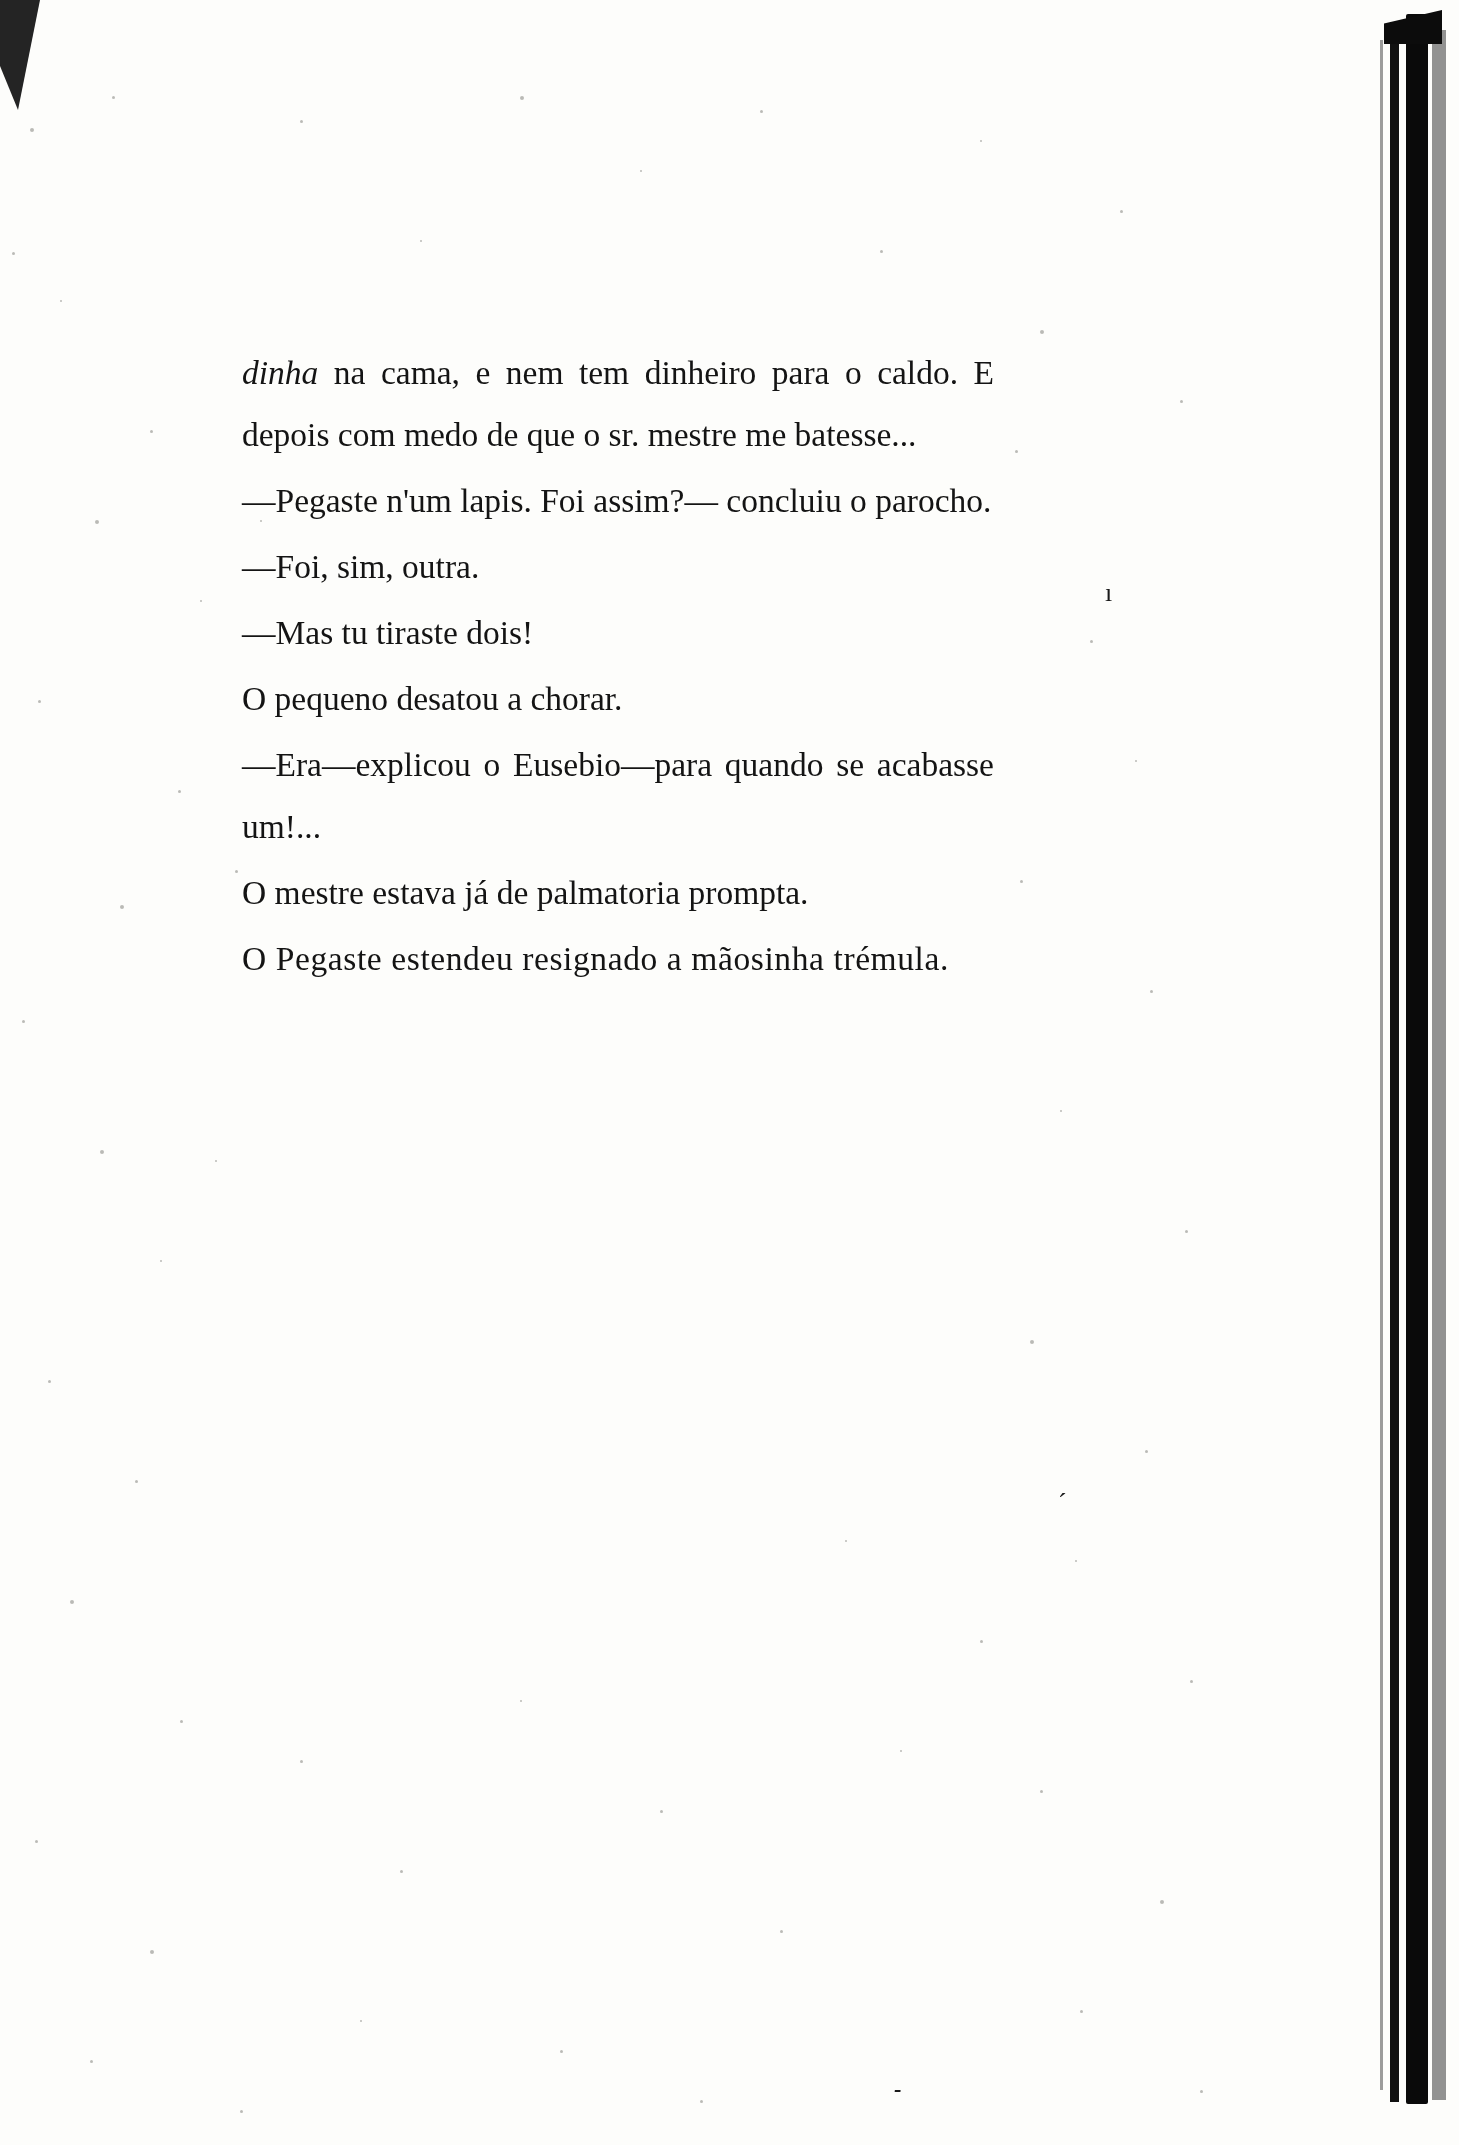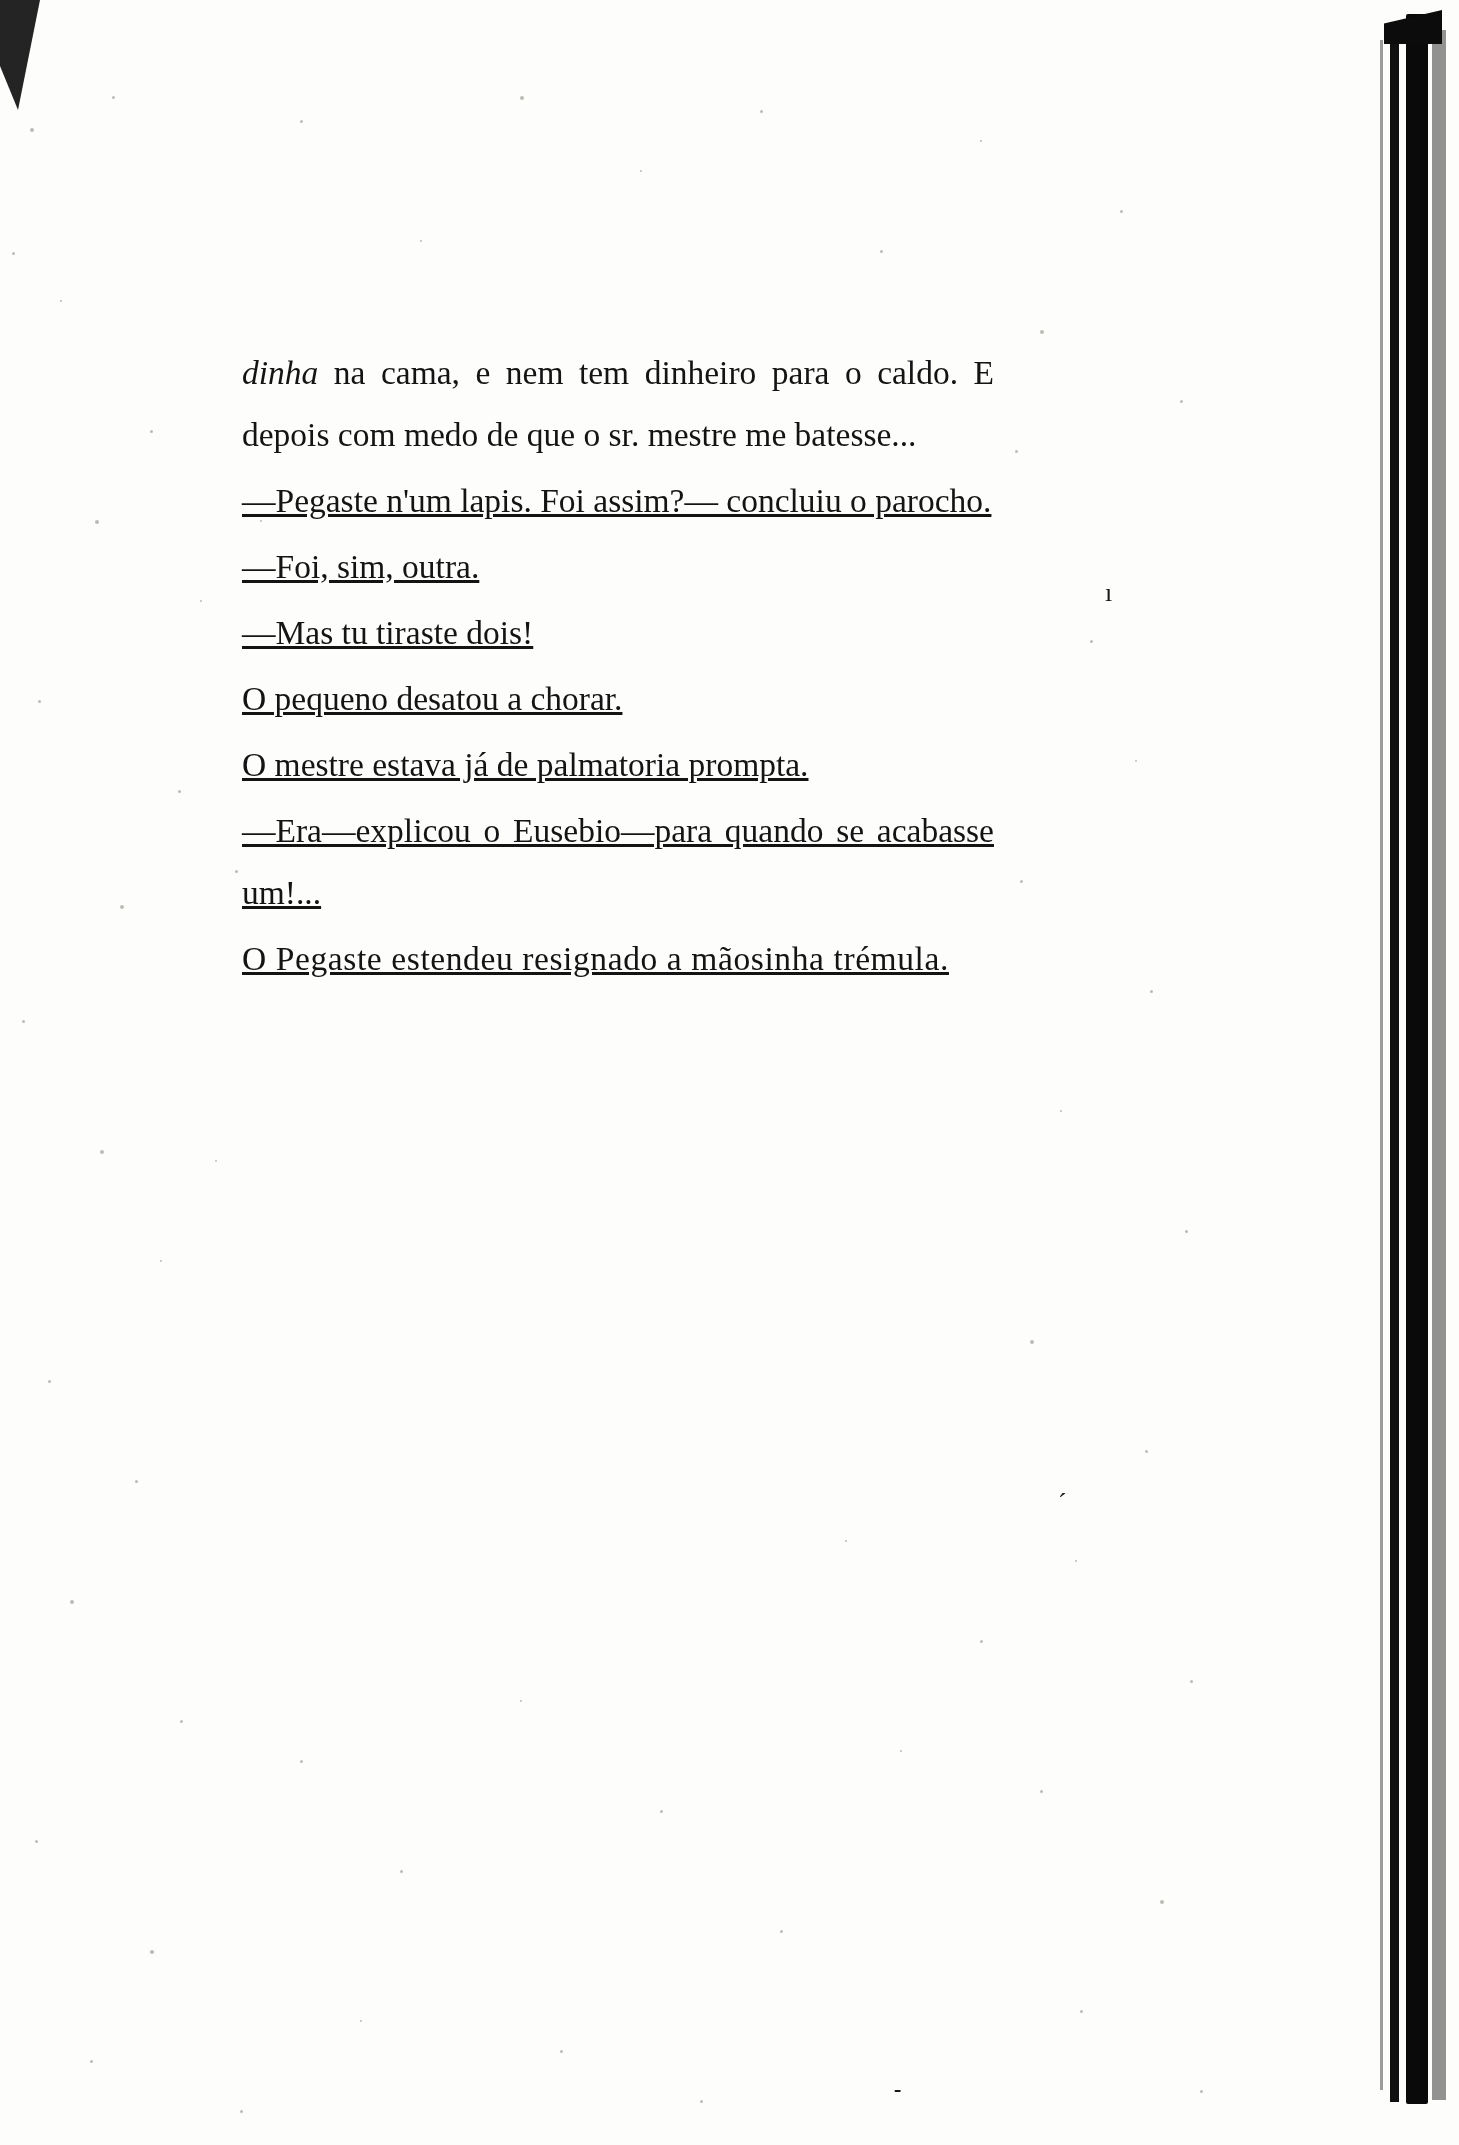--- a/index.html
+++ b/index.html
@@ -139,21 +139,20 @@
     color: #141414;
     text-align: justify;
     text-align-last: left;
   }
   .body-text p {
     margin: 4px;
     text-indent: 0;
   }
   .ind {
     text-indent: 48px;
-    text-decoration: underline;
   }
   .ital {
     font-style: italic;
   }
   
   .wide { letter-spacing: 0.6px; }
 
   .stray {
     position: absolute;
     color: #1a1a1a;
@@ -179,22 +178,22 @@
 
 
     <div class="body-text">
       <p>
         <span class="ital">dinha</span><span> na cama, e nem tem dinheiro para o caldo. E depois com medo de que o sr. mestre me batesse...</span>
       </p>
       <p class="ind">—Pegaste n'um lapis. Foi assim?— concluiu o parocho.</p>
       <p class="ind">—Foi, sim, outra.</p>
       <p class="ind">—Mas tu tiraste dois!</p>
       <p class="ind">O pequeno desatou a chorar.</p>
+      <p class="ind">—Era—explicou o Eusebio—para quando se acabasse um!...</p>
       <p class="ind">O mestre estava já de palmatoria prompta.</p>
-      <p class="ind">—Era—explicou o Eusebio—para quando se acabasse um!...</p>
       <p class="ind wide">O Pegaste estendeu resignado a mãosinha trémula.</p>
     </div>
   </div>
 
   <div class="stray" style="left:1105px; top:578px;">ı</div>
   <div class="stray" style="left:1058px; top:1488px;">´</div>
   <div class="stray" style="left:890px; top:2068px;">۔</div>
 
   <div class="speckle">
     <div class="sp" style="left:30px;  top:128px; width:4px;  height:4px;"></div>

